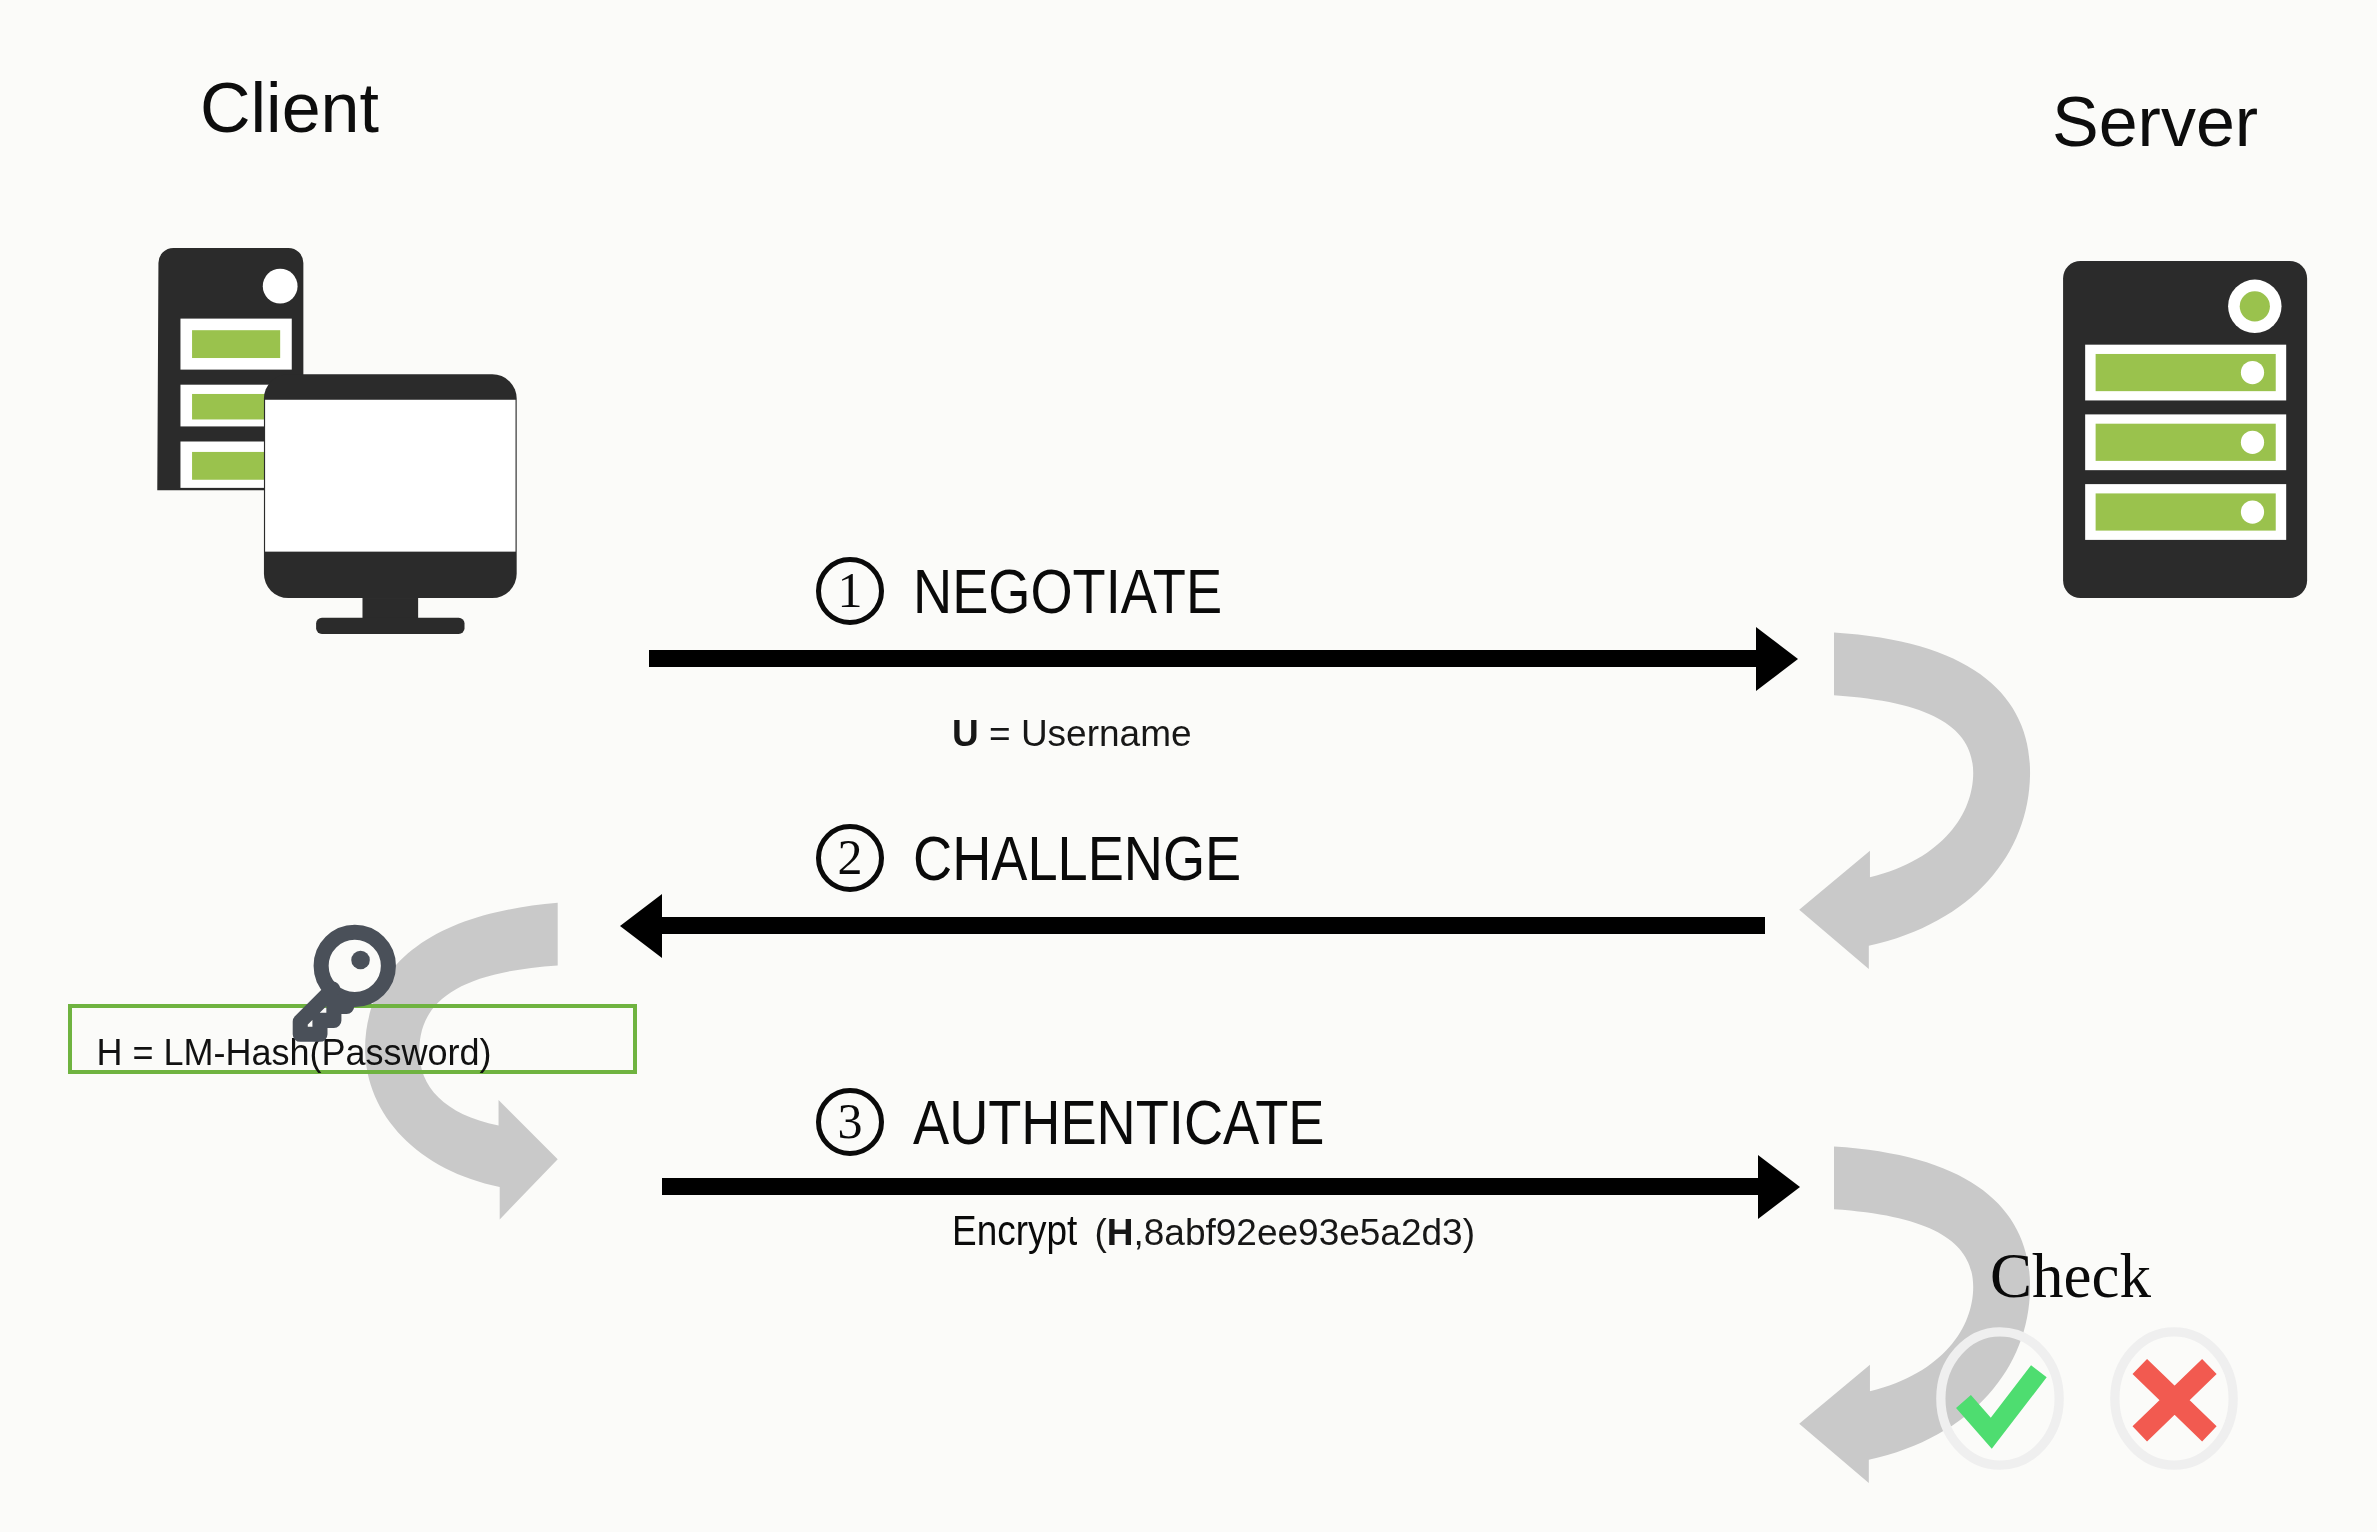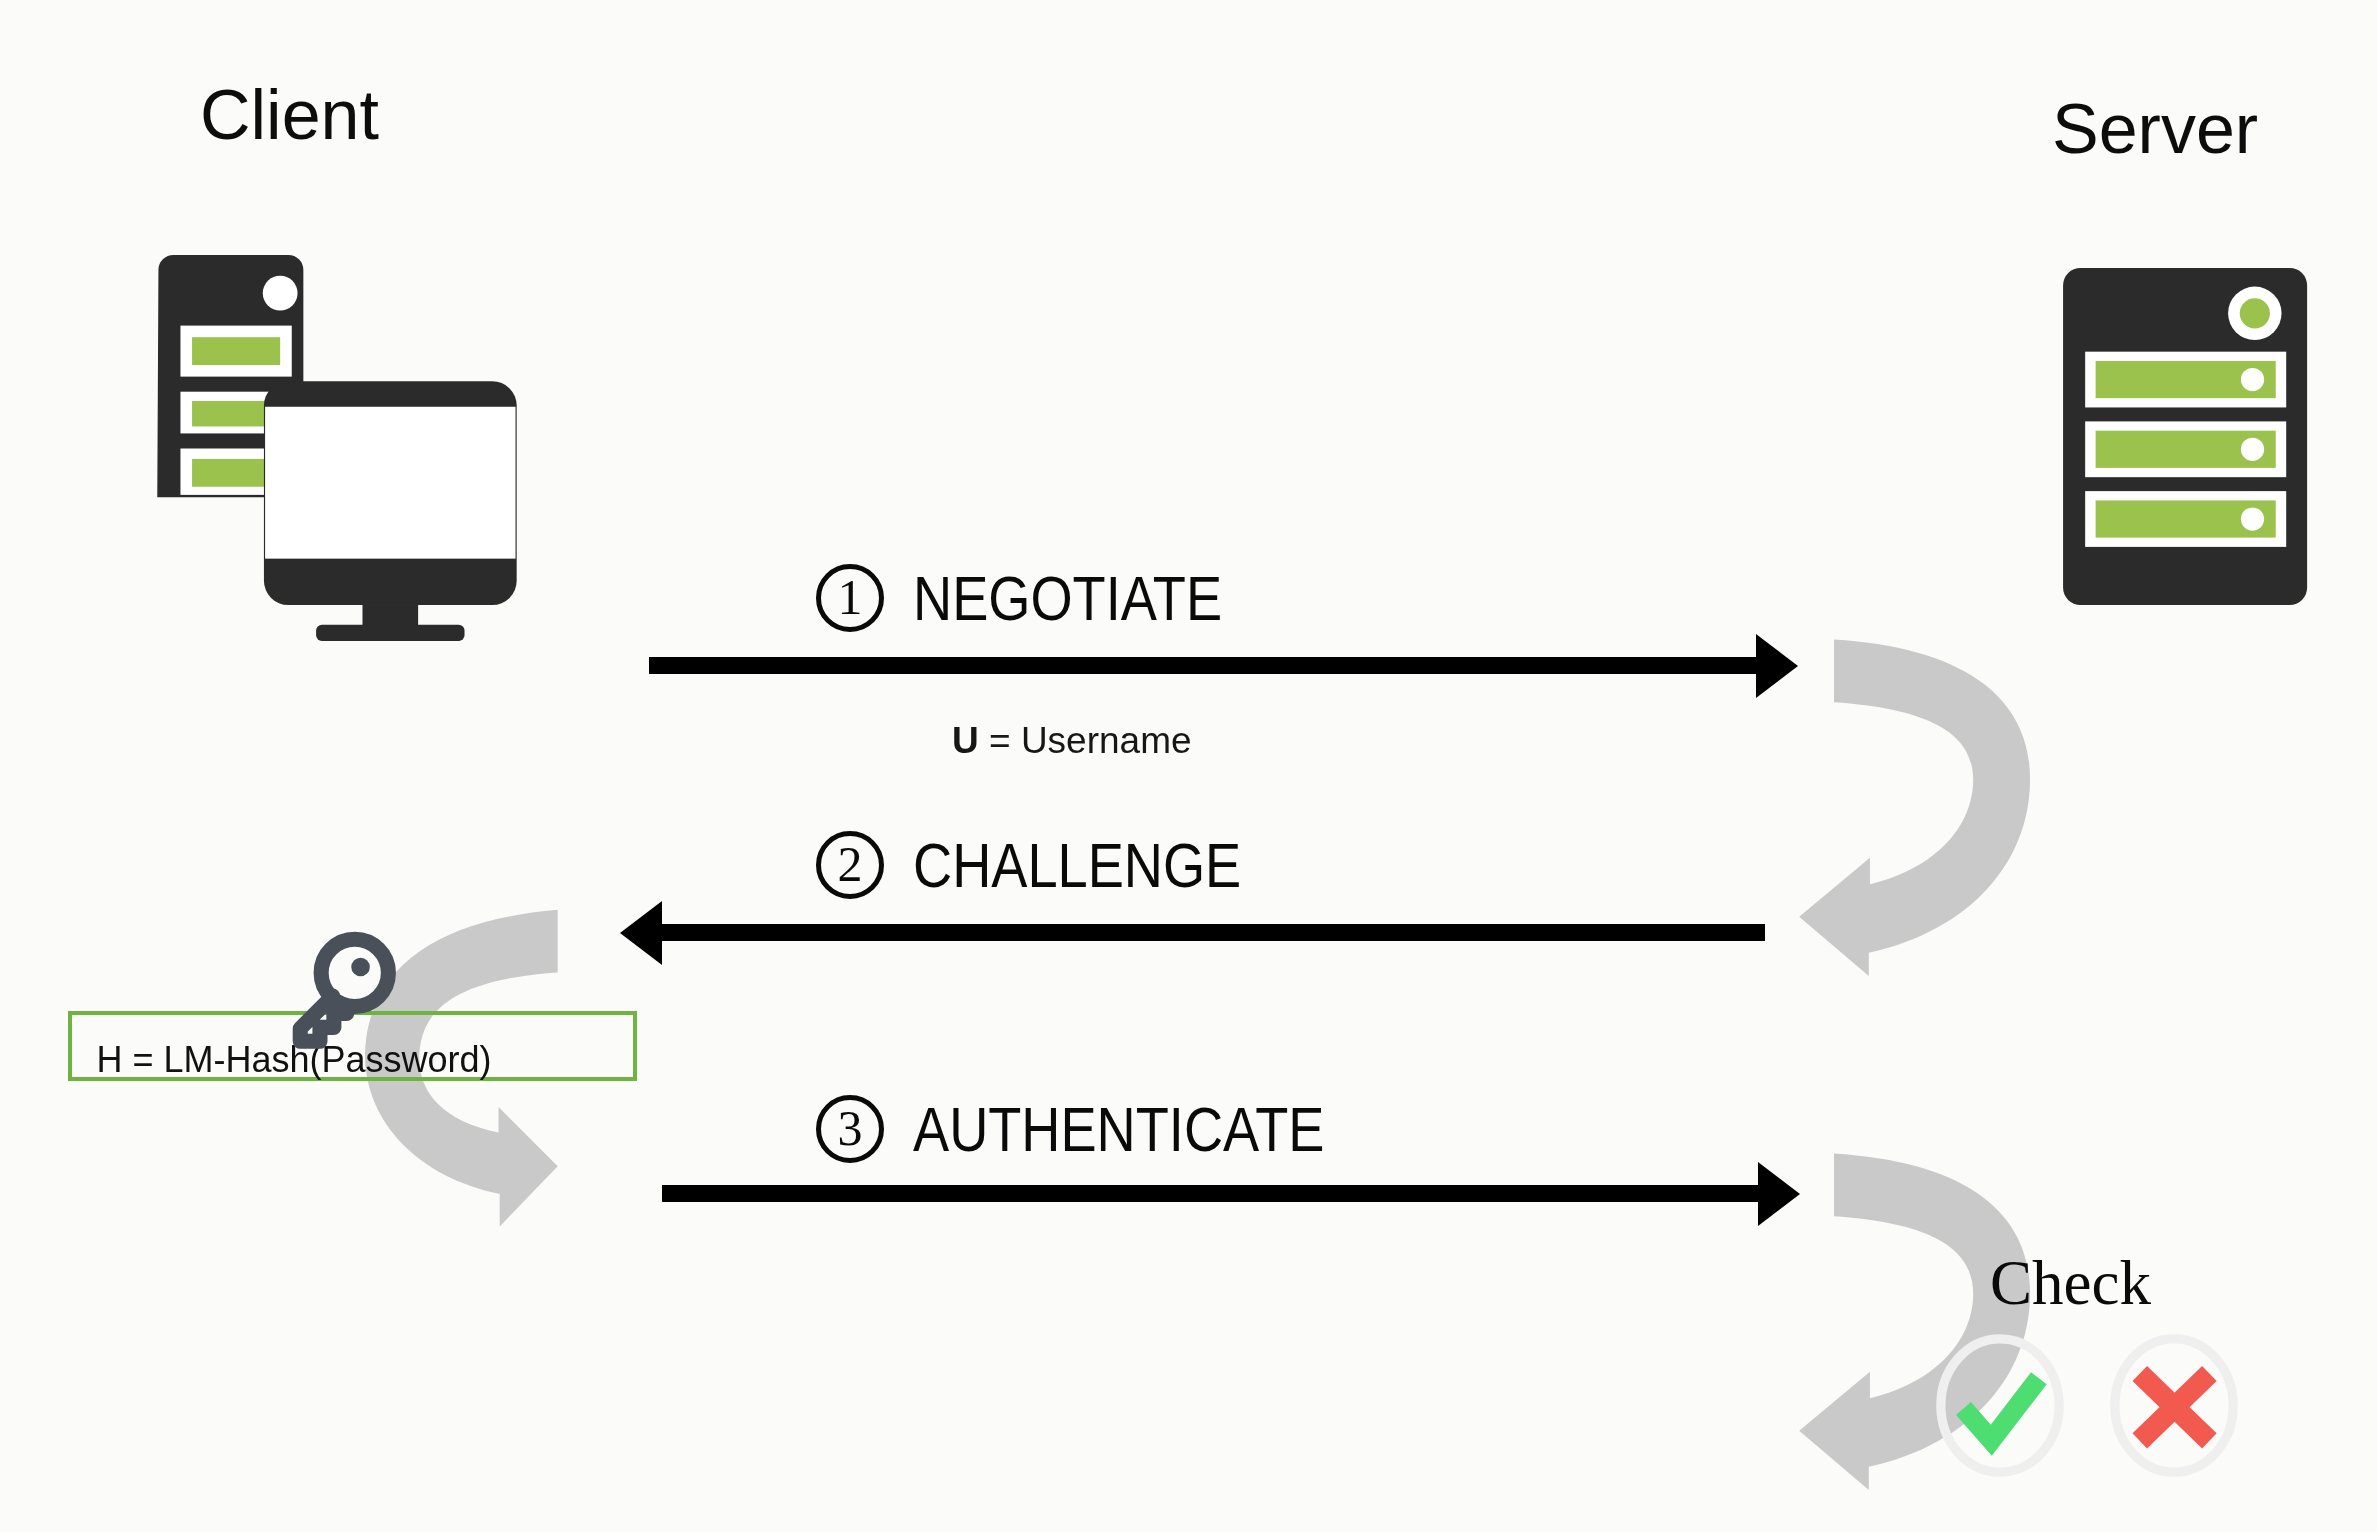--- a/index.html
+++ b/index.html
@@ -3,21 +3,21 @@
 <meta charset="utf-8">
 <style>
   html,body{margin:0;padding:0;}
   body{
     width:2377px;height:1532px;
     background:#fbfbf9;
     font-family:"Liberation Sans", sans-serif;
     overflow:hidden;
     position:relative;
   }
-  #stage{position:absolute;left:0;top:7px;width:2377px;height:1336px;}
+  #stage{position:absolute;left:0;top:0;width:2377px;height:1336px;}
   .abs{position:absolute;}
 
   
   .col-title{
     font-family:"Liberation Sans", sans-serif;
     font-size:70px;
     font-weight:400;
     color:#0d0d0d;
     letter-spacing:0px;
     white-space:nowrap;
@@ -200,20 +200,23 @@
   <div class="abs" style="left:816px;top:1088px;display:flex;align-items:center;gap:29px;">
     <div class="step-num">
       <span>3</span>
     </div>
     <div class="step-label">AUTHENTICATE</div>
   </div>
 
   <div class="abs arrow-shaft" style="left:662px;top:1178px;width:1097px;height:17.4px;"></div>
   <div class="abs arrow-head" style="left:1758px;top:1155px;border-top:32px solid transparent;border-bottom:32px solid transparent;border-left:42px solid #000;"></div>
 
+  <div class="abs" style="left:952px;top:1207px;white-space:nowrap;">
+    <span class="sans-inline">Encrypt</span><span class="mono">(</span><span class="mono" style="font-weight:700;">H</span><span class="mono">,</span><span class="mono">8abf92ee93e5a2d3</span><span class="mono">)</span>
+  </div>
 
   <div class="abs formula-box" style="left:68px;top:1004px;width:569px;height:70px;">
     <div class="mono">H = LM-Hash(Password)</div>
   </div>
 
   <div class="abs" style="left:284px;top:924px;">
     <svg width="116" height="122" viewBox="0 0 200 210">
       <g fill="none" stroke="#4a5059" stroke-width="26" stroke-linecap="round" stroke-linejoin="round">
         <circle cx="122" cy="72" r="58"></circle>
         <path d="M84 112 L28 168 L28 190 L62 190 L62 166 L86 166 L86 142 L108 142"></path>

